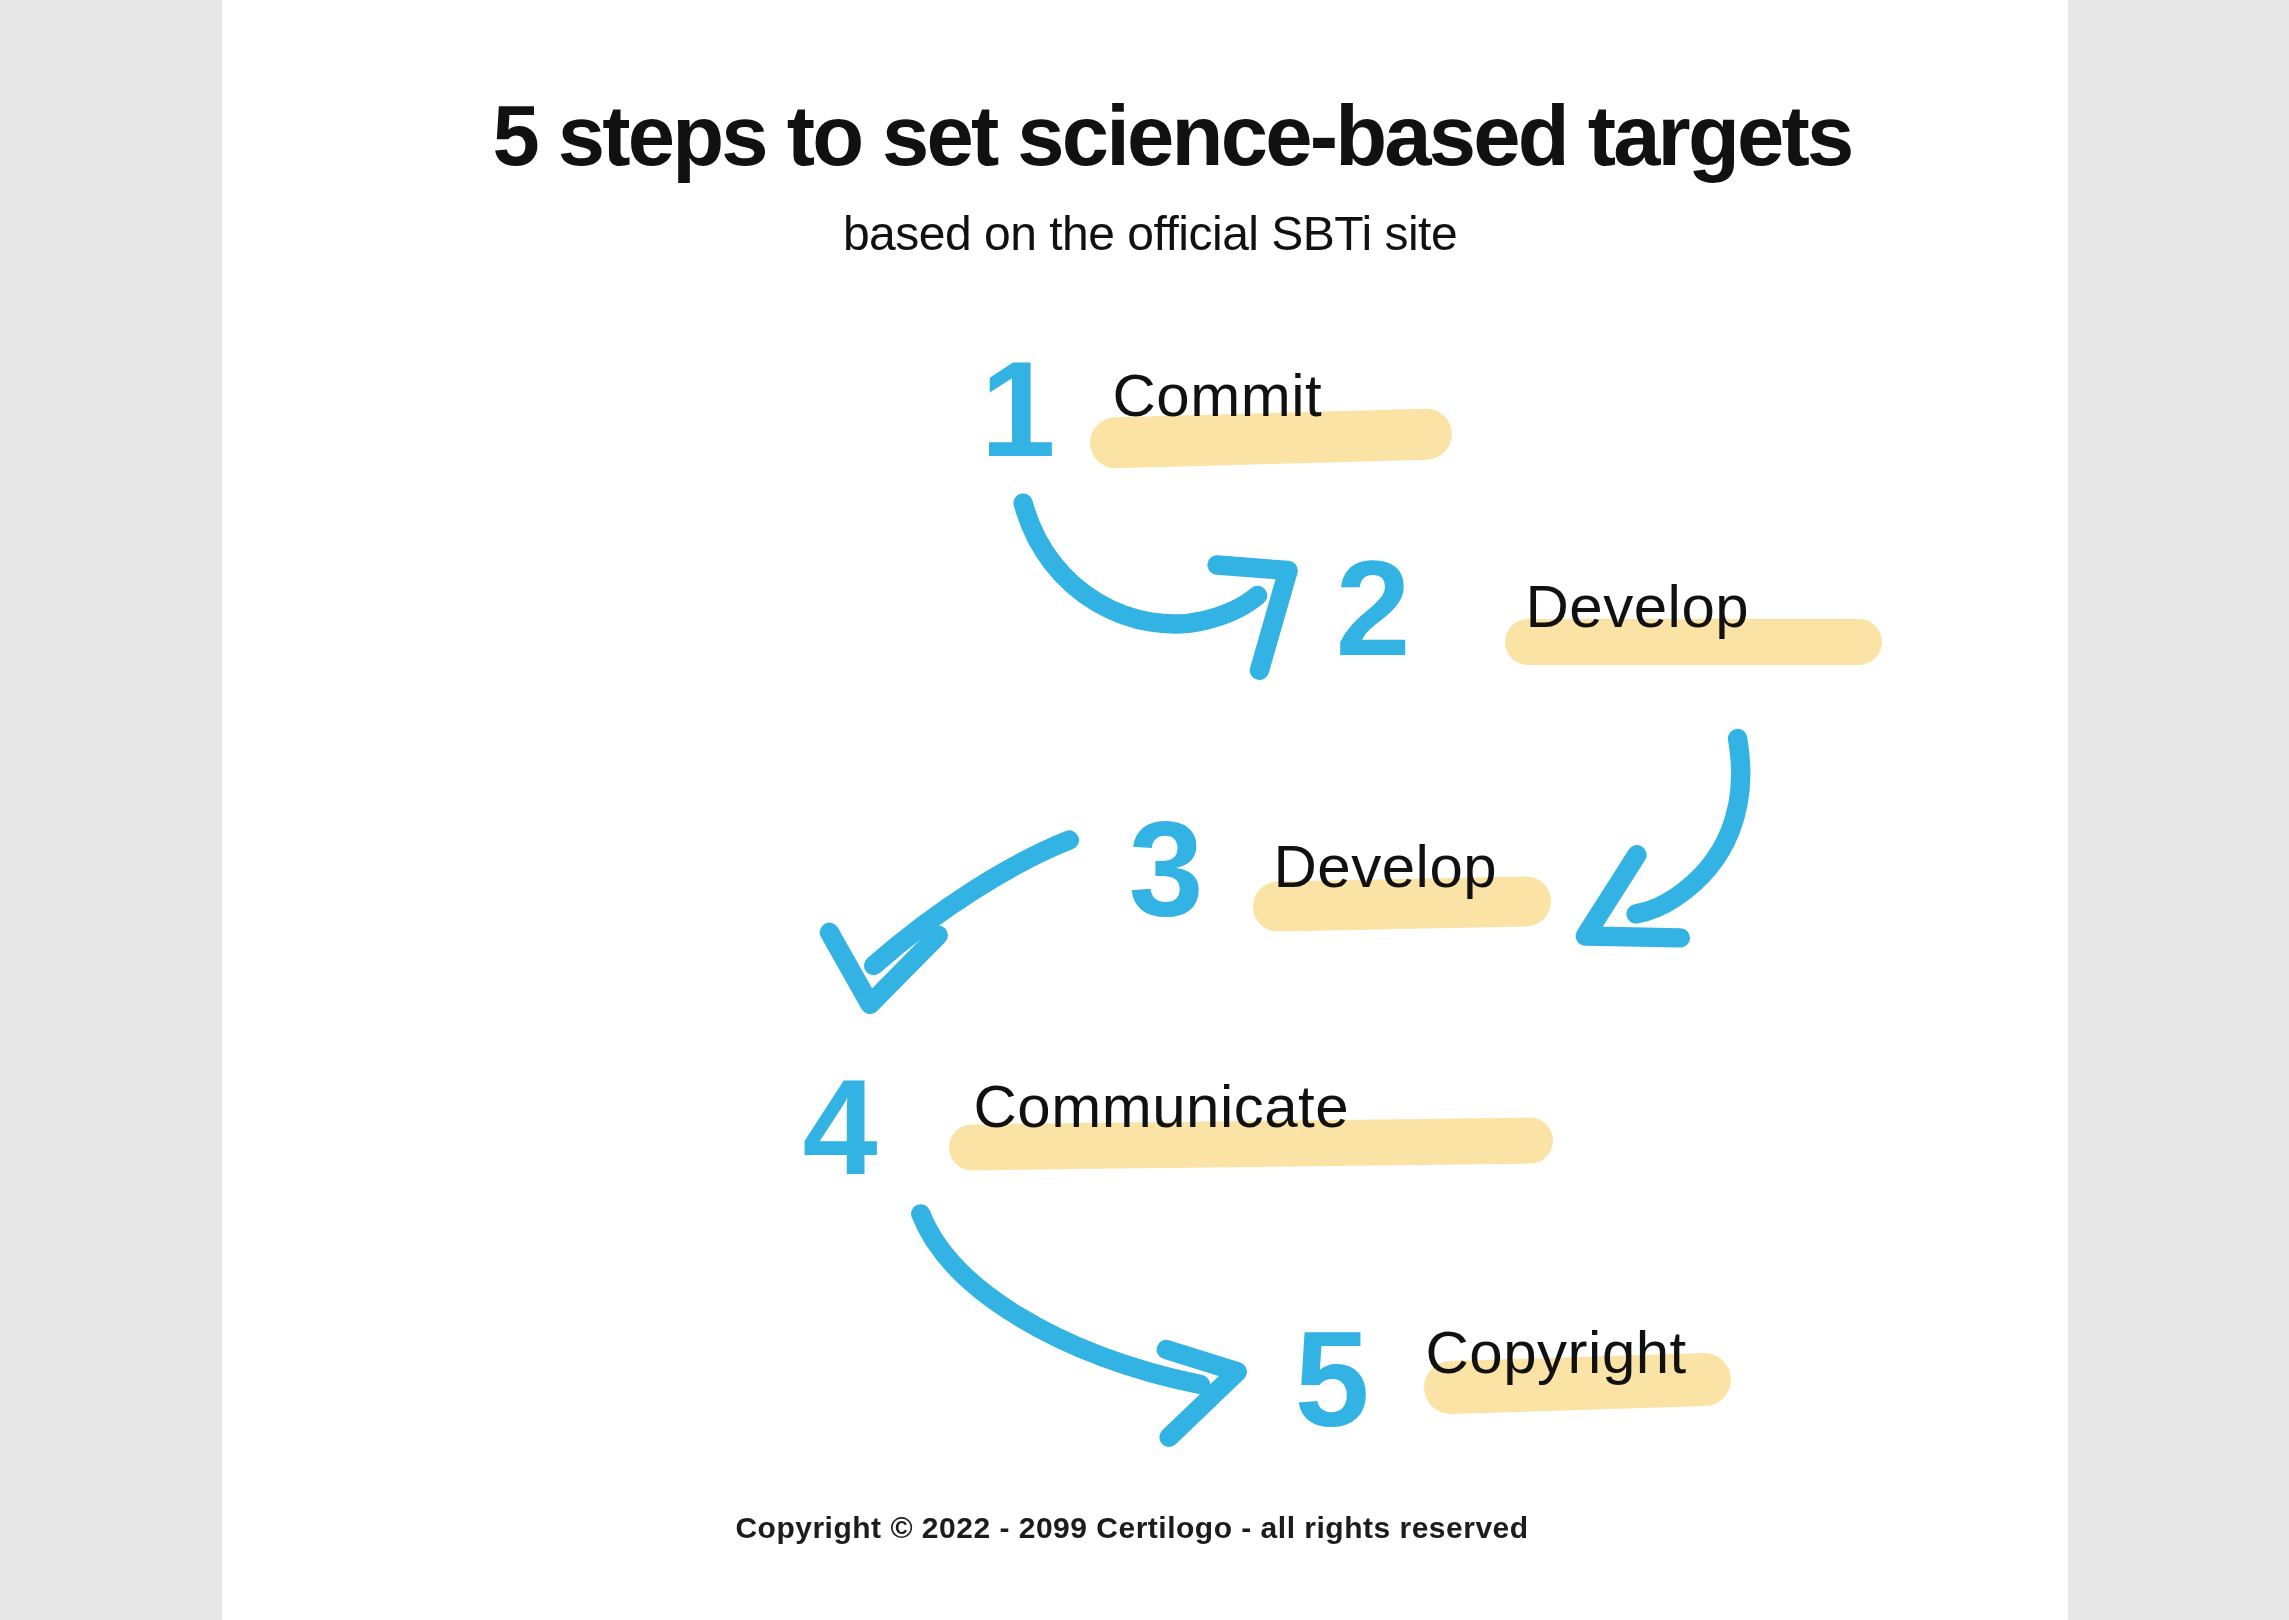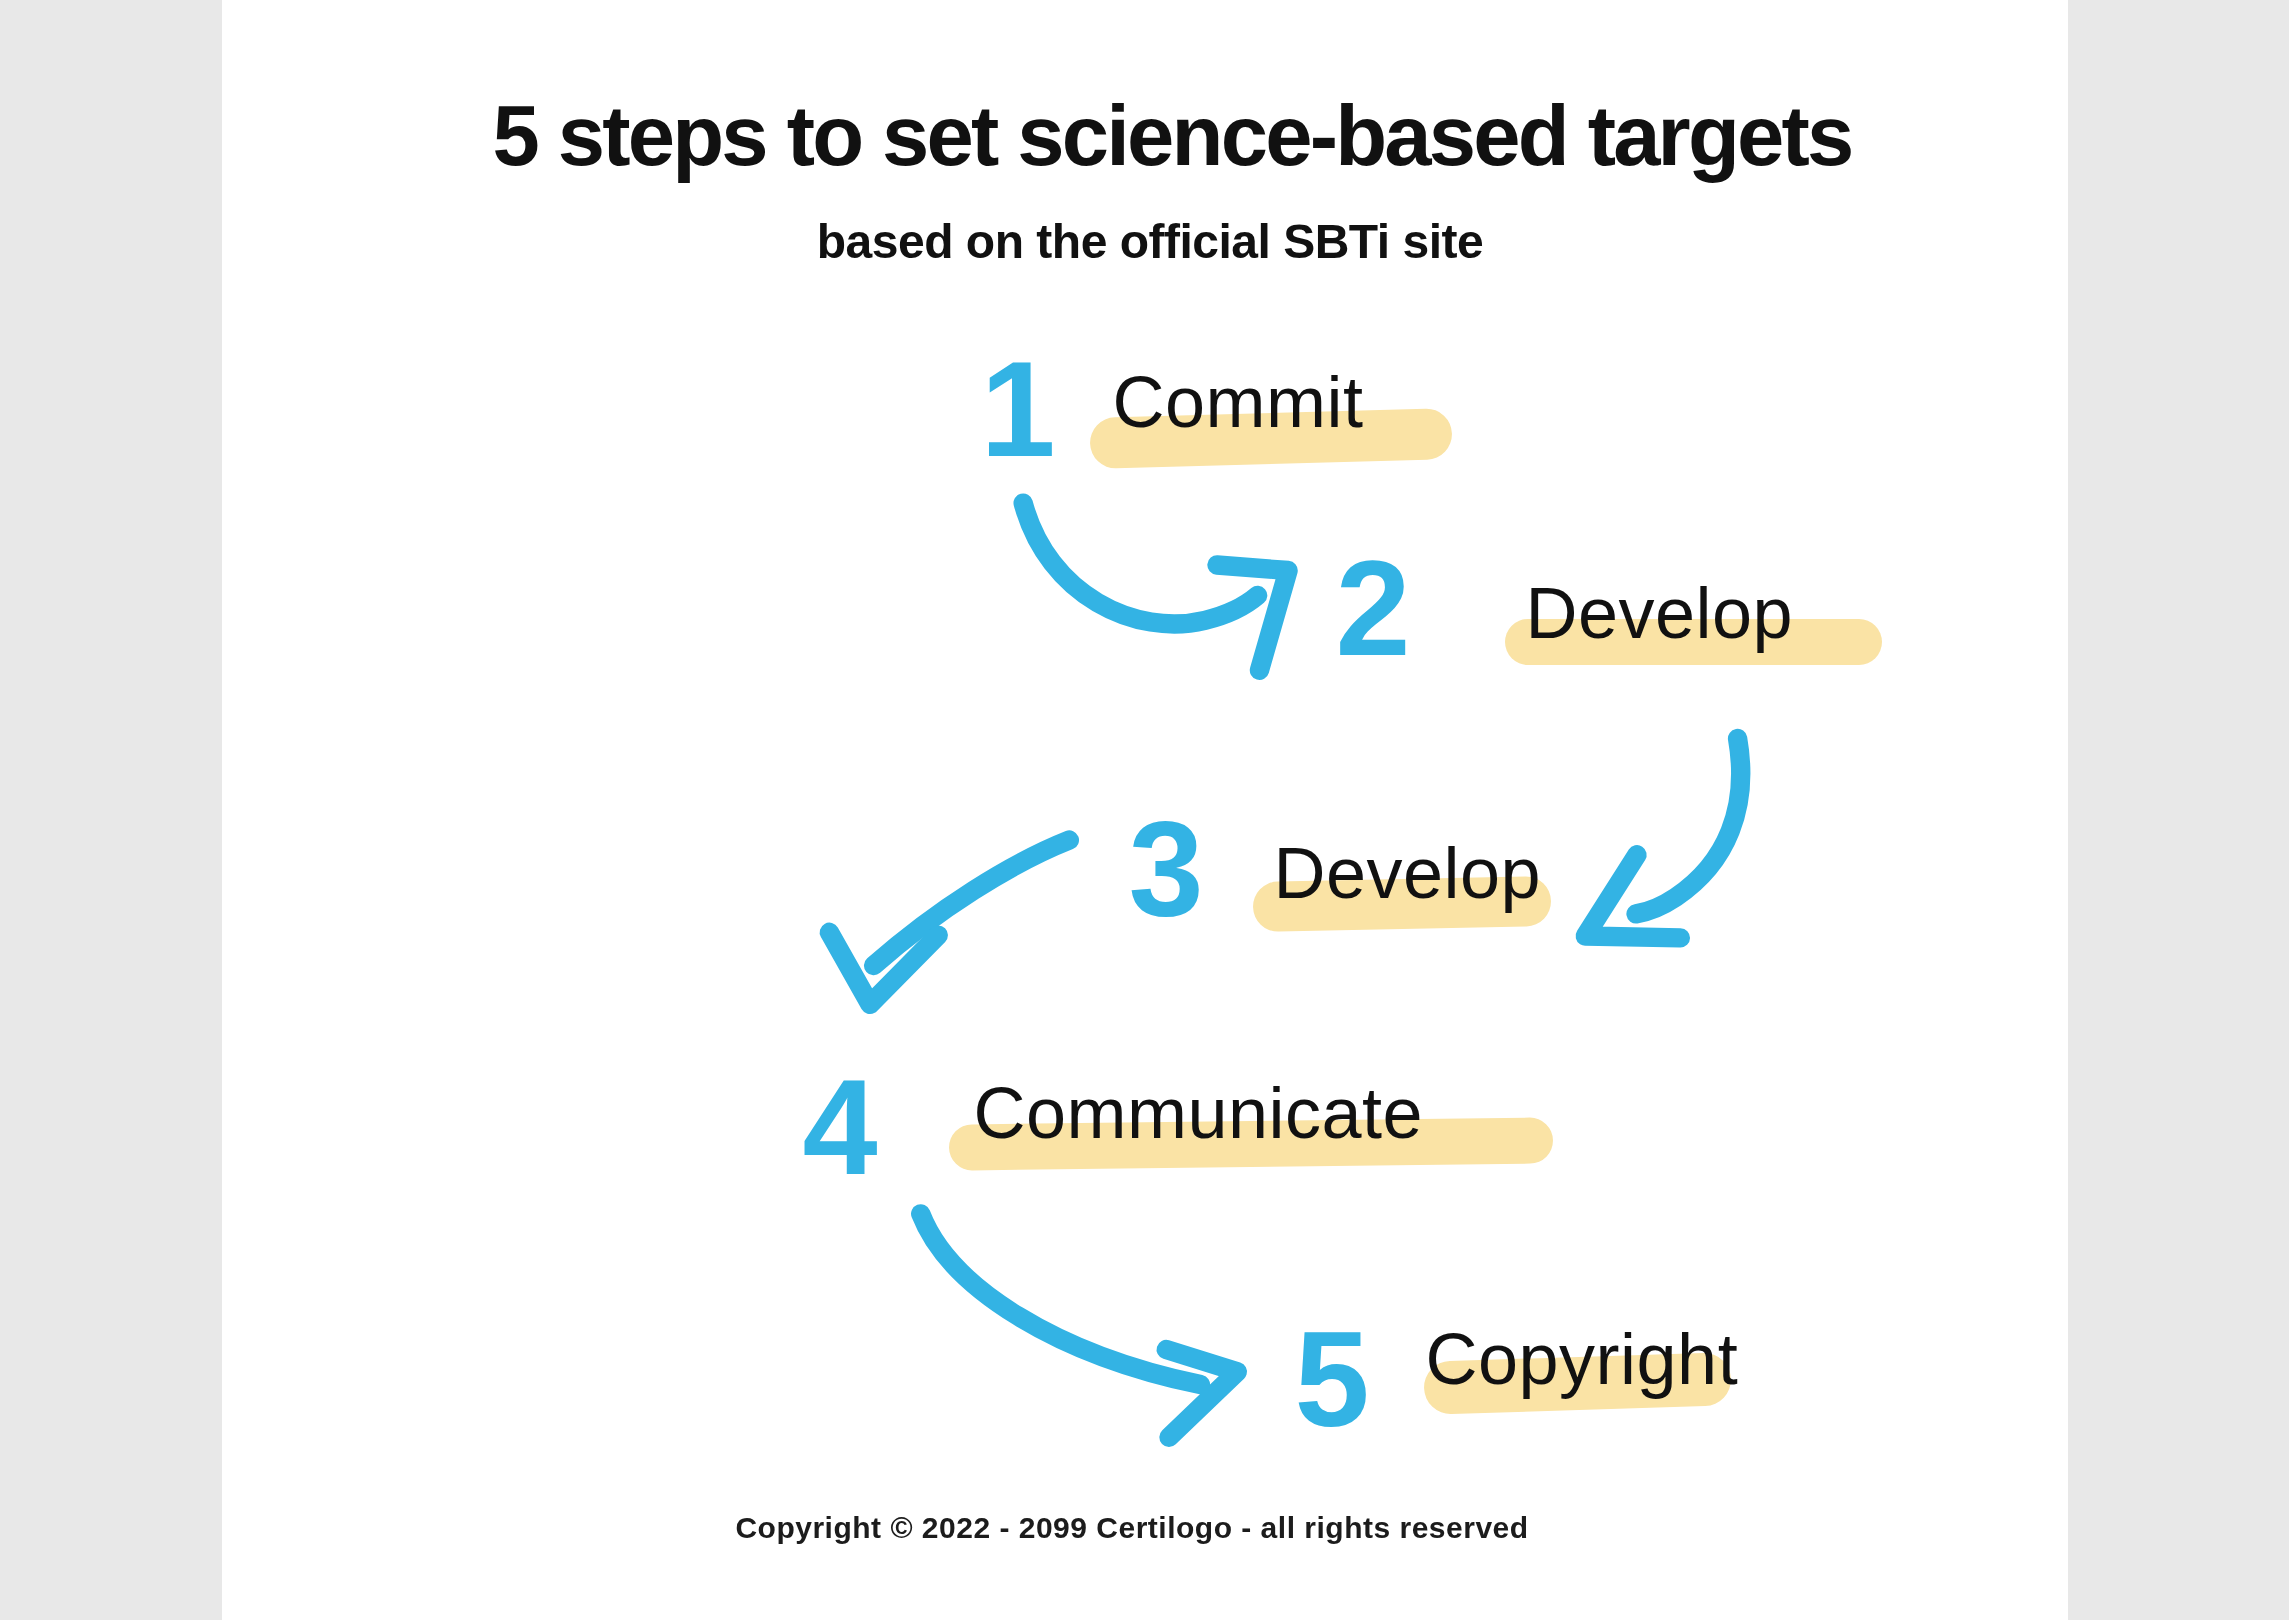--- a/index.html
+++ b/index.html
@@ -18,43 +18,43 @@
     margin:0 auto;
   }
   .title{
     position:absolute;left:55px;right:0;top:93px;margin:0;
     text-align:center;
     font-family:"Liberation Sans",sans-serif;
     font-weight:800;font-size:85px;line-height:1;
     letter-spacing:-2.8px;color:var(--ink);
   }
   .subtitle{
-    position:absolute;left:11px;right:0;top:202px;margin:16px;
+    position:absolute;left:11px;right:0;top:202px;margin:8px;
     text-align:center;
-    font-weight:700;font-size:48px;line-height:1;
+    font-weight:400;font-size:48px;line-height:1;
     letter-spacing:-0.5px;color:var(--ink);
   }
   .arrows{position:absolute;left:0;top:0;width:2290px;height:1621px;}
   .arrows path{
     fill:none;stroke:var(--accent);stroke-width:21px;
     stroke-linecap:round;stroke-linejoin:round;
   }
   .num{
     position:absolute;
     font-weight:700;font-size:135px;line-height:1;
     color:var(--accent);
   }
   #n1{left:759px;top:342px;}
   #n2{left:1114px;top:541px;}
   #n3{left:907px;top:801px;}
   #n4{left:581px;top:1060px;}
   #n5{left:1073px;top:1312px;}
   .lbl{
     position:absolute;
-    font-weight:400;font-size:72px;line-height:1;
+    font-weight:400;font-size:60px;line-height:1;
     letter-spacing:0.5px;color:var(--ink);white-space:nowrap;text-align:center;
   }
   #l1{left:891px;top:366px;}
   #l2{left:1304px;top:577px;}
   #l3{left:1052px;top:837px;}
   #l4{left:752px;top:1077px;}
   #l5{left:1204px;top:1323px;}
   .hl{
     position:absolute;background:var(--highlight);border-radius:28px;
   }

